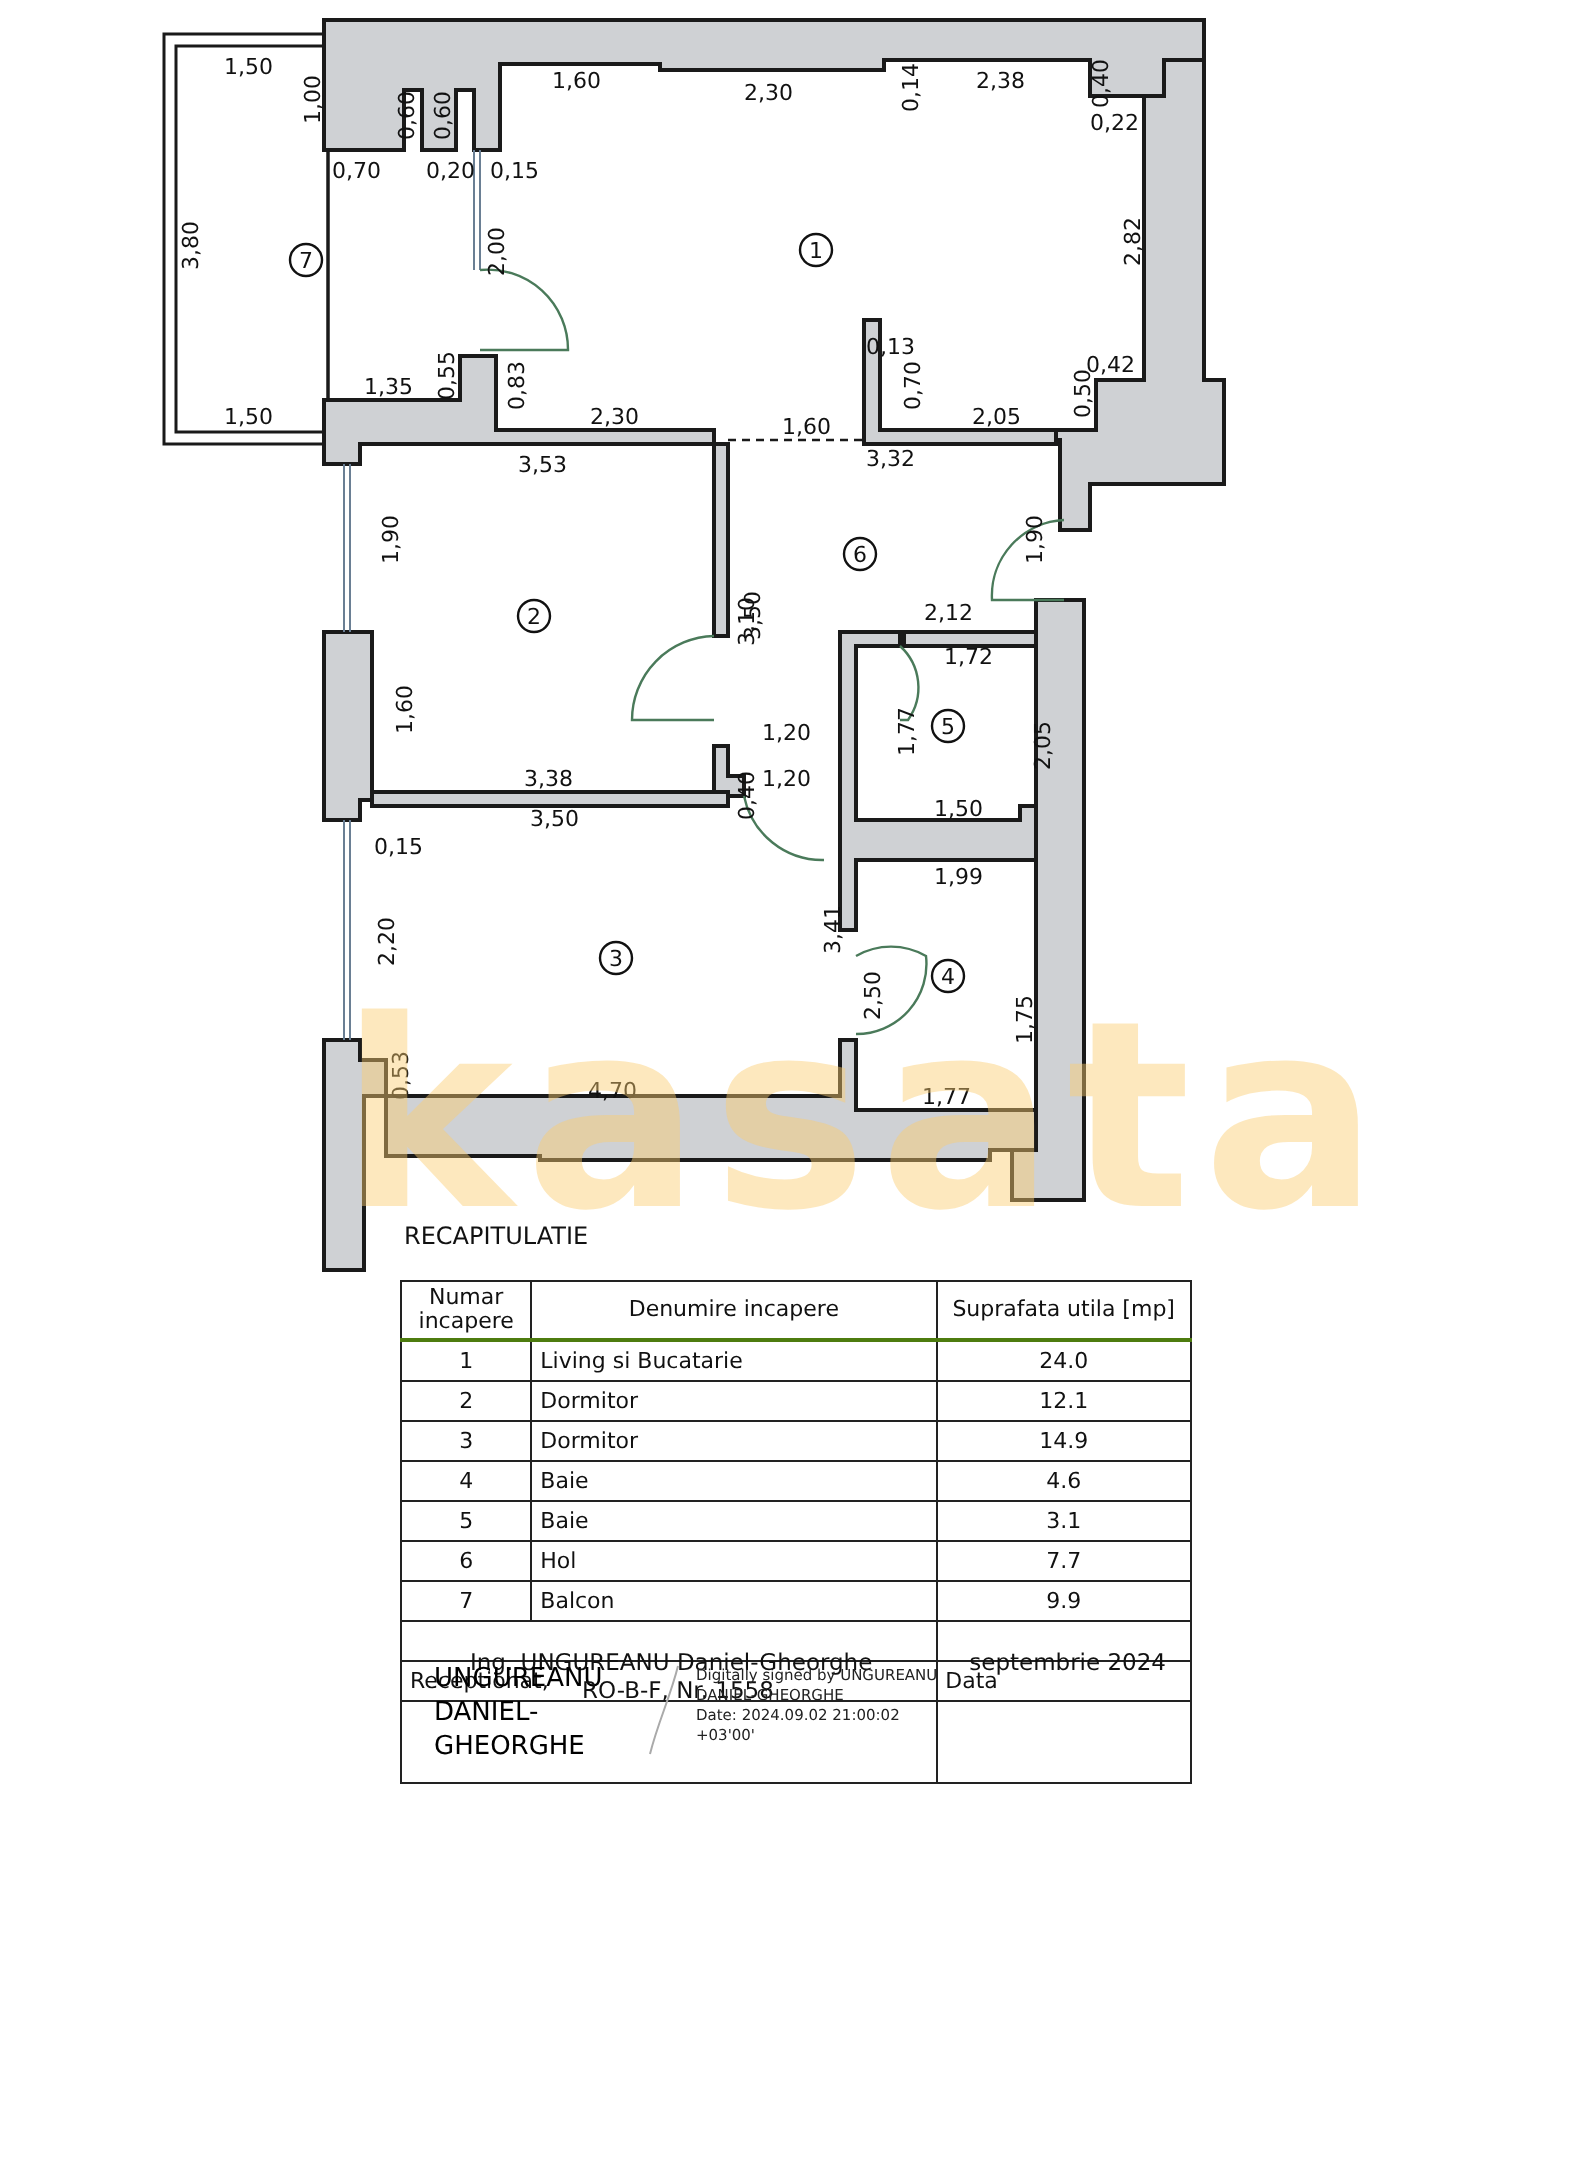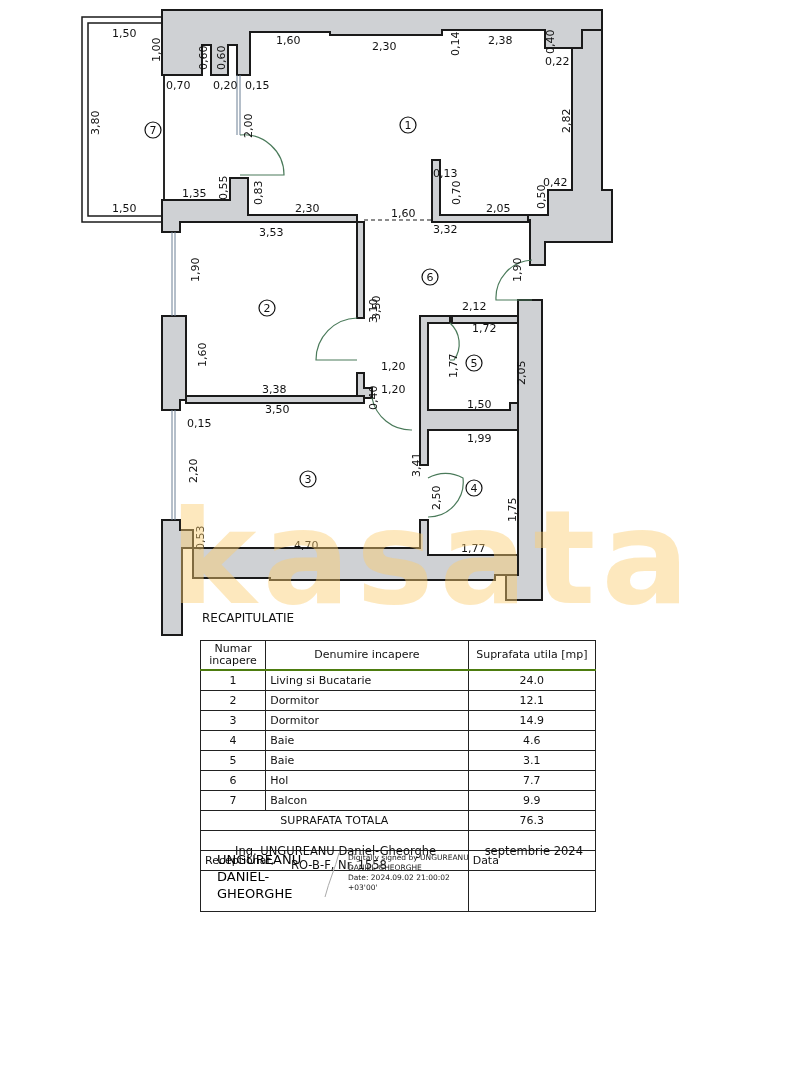--- a/index.html
+++ b/index.html
@@ -209,24 +209,20 @@
     <td class="c1">6</td>
     <td class="c2">Hol</td>
     <td class="c3">7.7</td>
   </tr>
   <tr>
     <td class="c1">7</td>
     <td class="c2">Balcon</td>
     <td class="c3">9.9</td>
   </tr>
   <tr>
-    <td colspan="2" class="center">SUPRAFATA TOTALA</td>
-    <td class="c3">76.3</td>
-  </tr>
-  <tr>
     <td colspan="2" class="sig-block">
       <div class="sig-ing">Ing. UNGUREANU Daniel-Gheorghe</div>
       <div class="sig-name">
         <div>UNGUREANU</div>
         <div>DANIEL-</div>
         <div>GHEORGHE</div>
       </div>
       <div class="sig-ro">RO-B-F, Nr. 1558</div>
       <svg class="sig-stroke" viewBox="0 0 30 50">
             <path d="M18,2 C14,18 8,30 4,46" stroke="#aaa" stroke-width="1" fill="none"></path>

